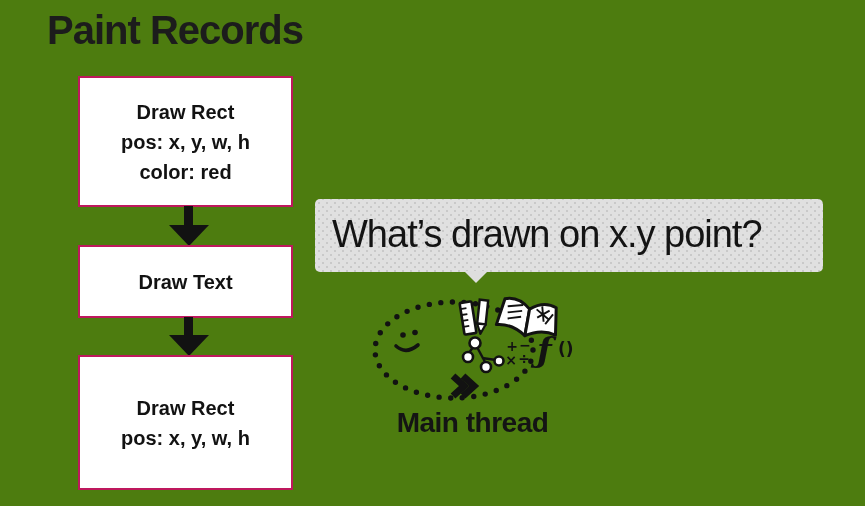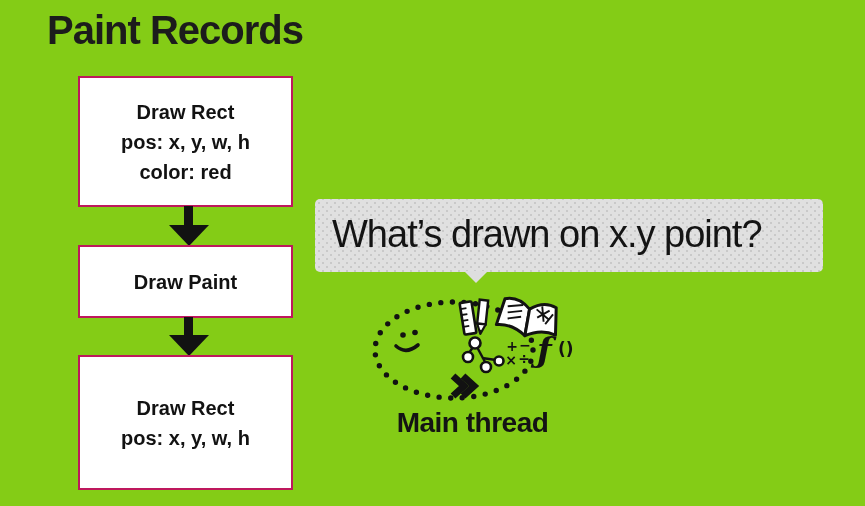--- a/index.html
+++ b/index.html
@@ -1,17 +1,17 @@
 <!DOCTYPE html>
 <html><head>
 <meta charset="utf-8">
 <style>
   html,body{margin:0;padding:0;background:#fff;}
   #canvas{
-    position:relative;width:865px;height:506px;background:#84cc16;
+    position:relative;width:865px;height:506px;background:#4d7c0f;
     font-family:"Liberation Sans",sans-serif;overflow:hidden;color:#161616;
   }
   .page-title{
     position:absolute;left:47px;top:8px;font-size:40px;font-weight:700;
     letter-spacing:-1px;color:#1c1c1c;white-space:nowrap;
   }
   .flow-box{
     position:absolute;left:78px;width:215px;box-sizing:border-box;
     border:2px solid #be185d;background:#ffffff;
     display:flex;flex-direction:column;justify-content:center;align-items:center;
@@ -63,21 +63,21 @@
   <div class="flow-box" id="flow-box-1">
     <div class="box-line">Draw Rect</div>
     <div class="box-line">pos: x, y, w, h</div>
     <div class="box-line">color: red</div>
   </div>
 
   <div class="arrow-stem" id="arrow-stem-1"></div>
   <div class="arrow-head" id="arrow-head-1"></div>
 
   <div class="flow-box" id="flow-box-2">
-    <div class="box-line">Draw Paint</div>
+    <div class="box-line">Draw Text</div>
   </div>
 
   <div class="arrow-stem" id="arrow-stem-2"></div>
   <div class="arrow-head" id="arrow-head-2"></div>
 
   <div class="flow-box" id="flow-box-3">
     <div class="box-line">Draw Rect</div>
     <div class="box-line">pos: x, y, w, h</div>
   </div>
 

